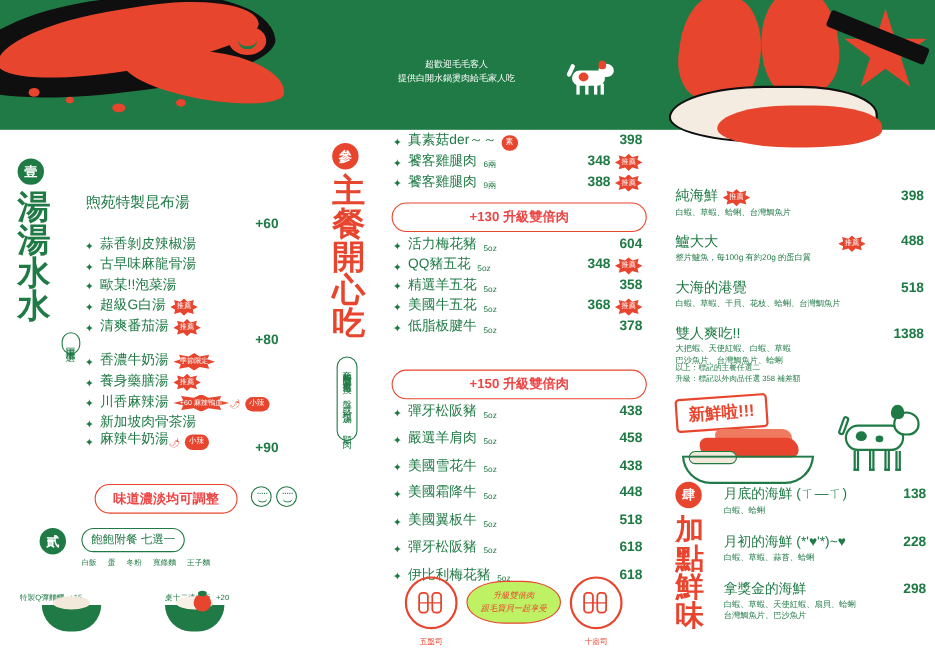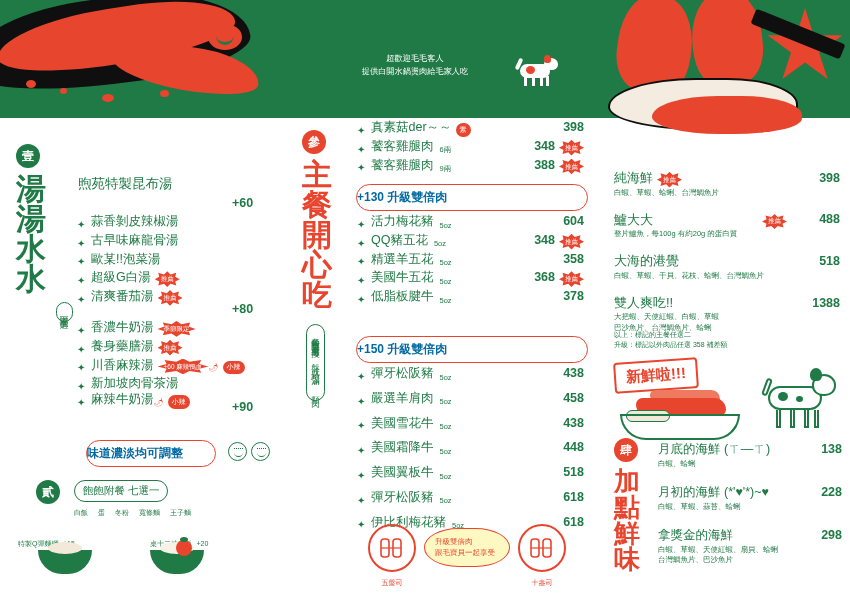--- a/index.html
+++ b/index.html
@@ -151,22 +151,22 @@
     vertical-align:middle; white-space:nowrap;
   }
   .badge.star {
     background:#e8452e; border-radius:0;
     clip-path: polygon(50% 0%, 63% 20%, 86% 10%, 82% 35%, 100% 50%, 82% 65%, 86% 90%, 63% 80%, 50% 100%, 37% 80%, 14% 90%, 18% 65%, 0% 50%, 18% 35%, 14% 10%, 37% 20%);
     padding:3px 6px; font-size:6.5px;
   }
 
   
   .pill-head {
-    border:1.6px solid #e8452e; color:#0369a1; border-radius:14px;
-    font-size:12px; font-weight:bold; padding:4px 0;
+    border:1.6px solid #e8452e; color:#ef4444; border-radius:14px;
+    text-align:center; font-size:12px; font-weight:bold; padding:4px 0;
   }
   .pill-dash {
     border:1.4px solid #1f7a45; color:#1f7a45; border-radius:12px;
     text-align:center; font-size:10.5px; padding:3px 8px; display:inline-block;
   }
 
   
   .vbar {
     border:1.4px solid #1f7a45; border-radius:10px; color:#1f7a45;
     font-size:9px; width:17px; padding:6px 2px; text-align:center;
@@ -242,21 +242,21 @@
   
   .stamp {
     position:absolute; width:48px; height:48px; border:2px solid #e8452e;
     border-radius:50%; color:#e8452e; font-size:7px; text-align:center;
     display:flex; align-items:center; justify-content:center; line-height:1.2;
   }
   .stamp-label { position:absolute; font-size:7px; color:#e8452e; text-align:center; width:60px; }
   .oval-note {
     position:absolute; border:1.5px solid #e8452e; color:#e8452e;
     font-size:7.5px; line-height:1.5; border-radius:40%/50%;
-    padding:7px 10px; background:#fef9c3;
+    padding:7px 10px; text-align:center; background:#bef264;font-style:italic;
   }
 
   .sub { font-size:7.5px; color:#1f7a45; line-height:1.35; }
   .oz { font-size:7.5px; color:#1f7a45; margin-left:6px; }
   .tiny { font-size:7px; color:#1f7a45; line-height:1.4; }
 </style>
 </head>
 <body>
 
 <div class="menu">

